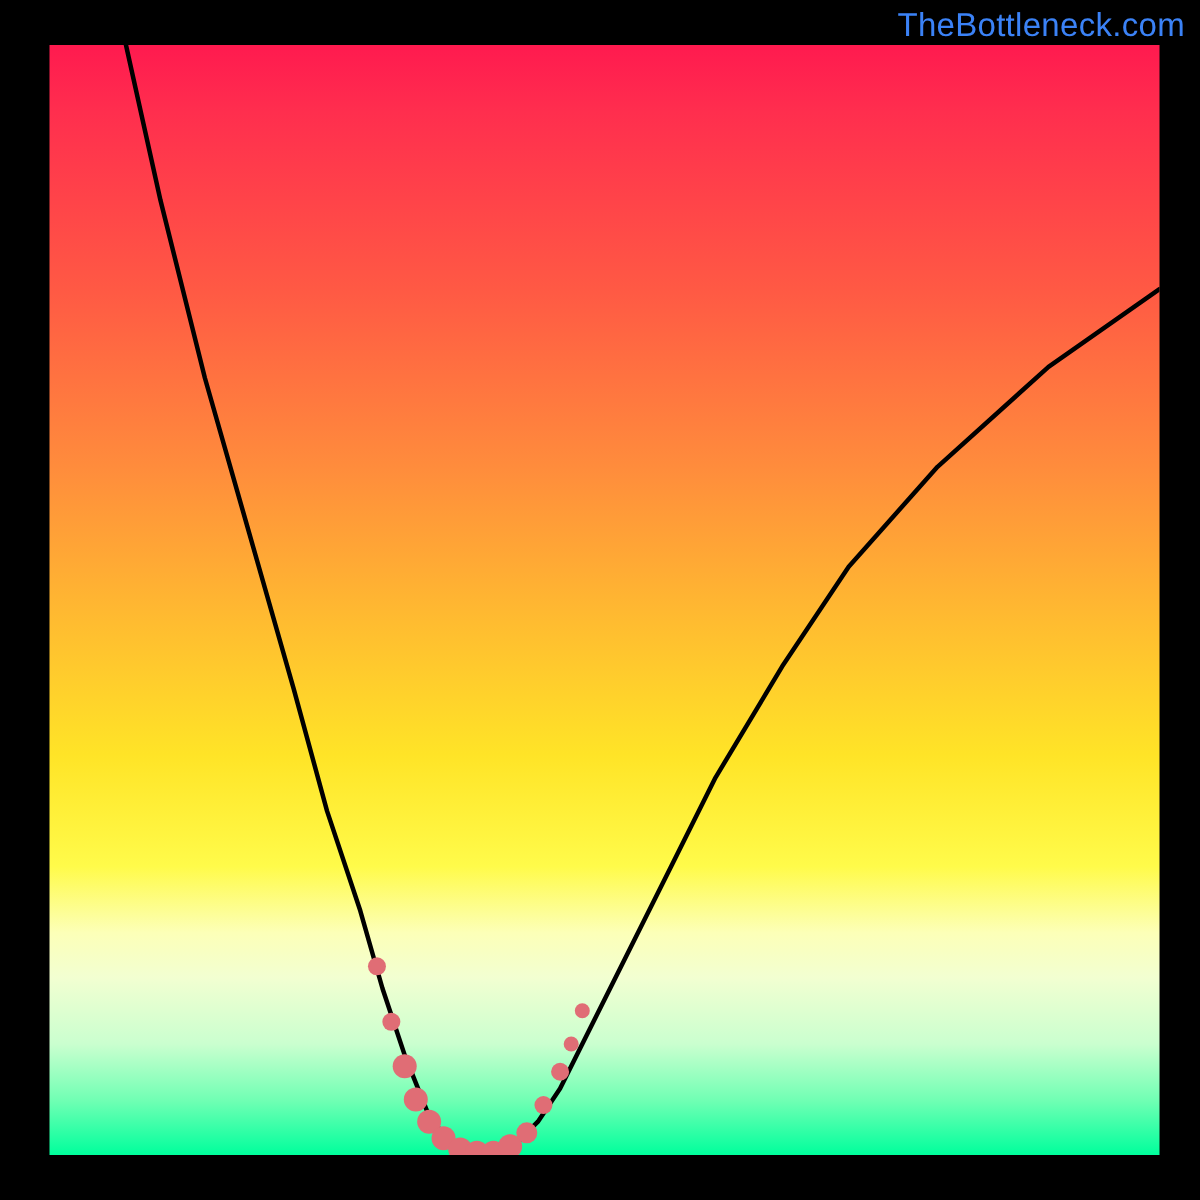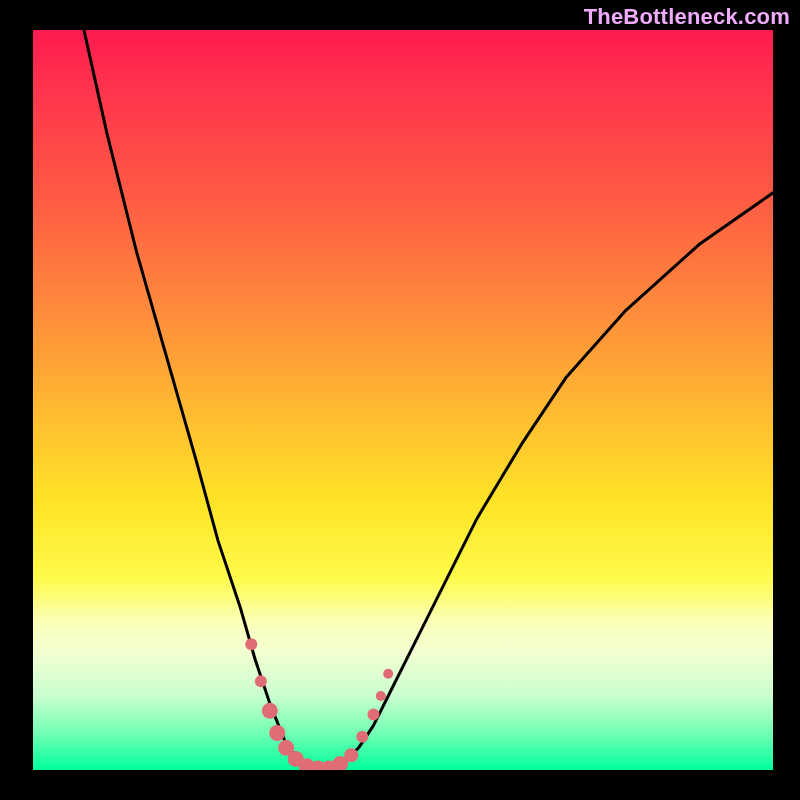--- a/index.html
+++ b/index.html
@@ -44,23 +44,23 @@
     position: absolute;
     left: 0;
     top: 0;
     width: 740px;
     height: 740px;
   }
   .watermark {
     position: absolute;
     top: 4px;
     right: 10px;
-    color: #f0abfc;
+    color: #3b82f6;
     font-size: 22px;
-    font-weight: 700;
+    font-weight: 400;
     letter-spacing: 0.2px;
   }
 </style>
 </head>
 <body>
 
 <div class="frame">
   <div class="plot">
     <svg viewBox="0 0 740 740">
       <g id="curve-layer">

